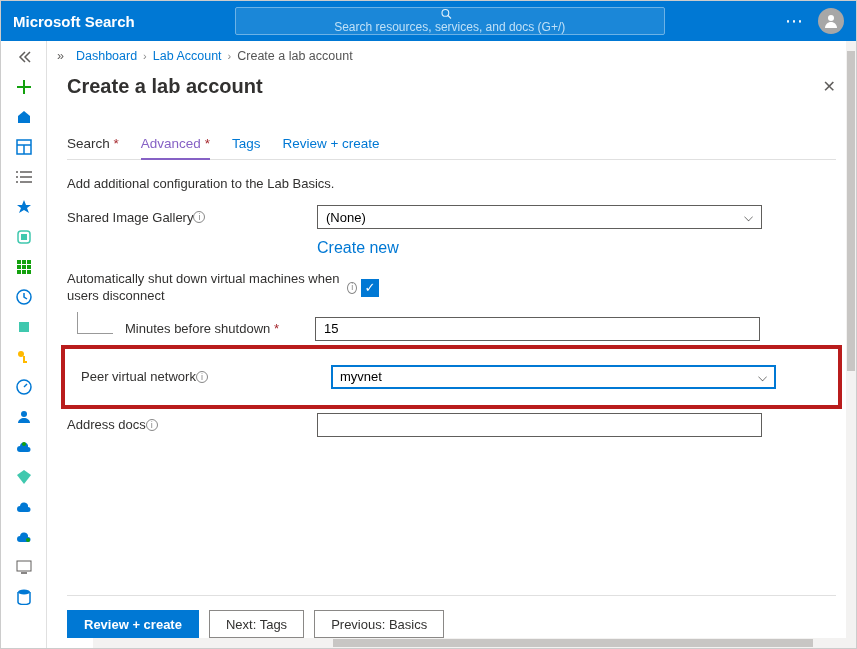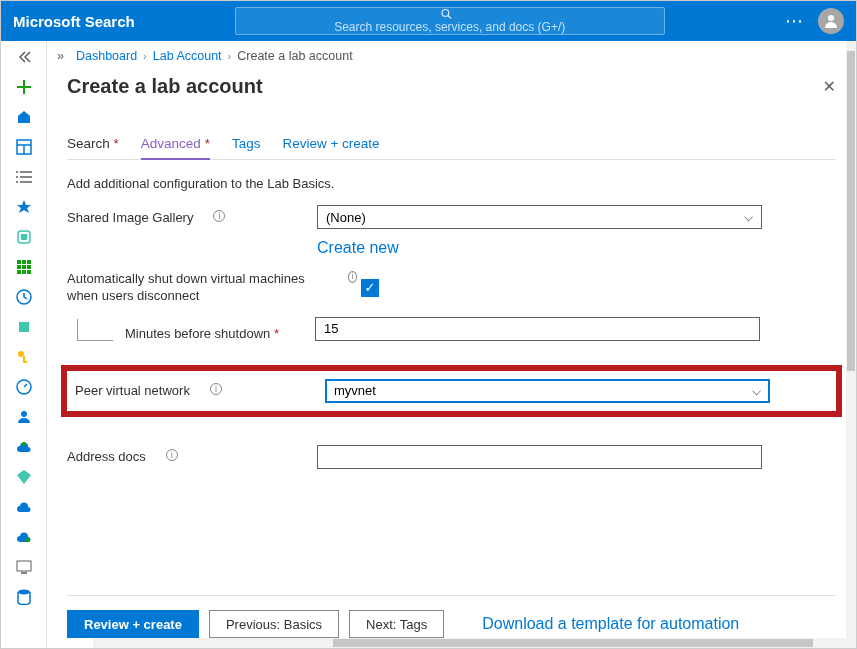--- a/index.html
+++ b/index.html
@@ -42,37 +42,37 @@
 .tabs { display: flex; gap: 22px; border-bottom: 1px solid #e0e0e0; margin-top: 22px; }
 .tab { font-size: 13.5px; padding: 6px 0 8px 0; color: #0078d4; position: relative; }
 .tab.basic { color:#333; }
 .tab.active { color: #8661c5; }
 .tab.active::after { content:""; position:absolute; left:0; right:0; bottom:-1px; height:2px; background:#8661c5; }
 .tab .req { color: #a4262c; }
 
 .descr { font-size: 13px; color: #323130; margin: 16px 0 14px 0; }
 
 .field-row { display: flex; align-items: center; margin-bottom: 10px; }
-.field-label { width: 250px; font-size: 13px; color: #323130; display:flex; align-items:flex-start; gap:20px; }
+.field-label { width: 250px; font-size: 13px; color: #323130; display:flex; align-items:center; gap:0; }
 .info-ic { width:12px; height:12px; border:1px solid #888; border-radius:50%; display:inline-flex; align-items:center; justify-content:center; font-size:9px; color:#888;}
 .select { flex: 0 0 445px; height: 24px; border: 1px solid #605e5c; font-size: 13px; padding: 0 8px; display:flex; align-items:center; justify-content:space-between; background:#fff; }
 .select .chev { font-size:12px; color:#323130; }
 .select.focused { border: 1px solid #0078d4; box-shadow: inset 0 0 0 1px #0078d4; }
 .input { flex: 0 0 445px; height: 24px; border: 1px solid #605e5c; font-size: 13px; padding: 0 8px; }
 .link-small { font-size: 16px; color: #0078d4; }
 .link-row { margin-left: 250px; margin-top: 2px; margin-bottom: 14px; }
 
 .checkbox { width:18px; height:18px; background:#0078d4; display:inline-flex; align-items:center; justify-content:center; color:#fff; font-size:13px; margin-left: 4px;}
 .field-label.twoline { line-height:1.3; width: 290px; }
 
-.sub-row { display:flex; align-items:flex-end; margin: 12px 0 28px 0; }
+.sub-row { display:flex; align-items:center; margin: 12px 0 8px 0; }
 .sub-branch { width:36px; height:22px; border-left:1px solid #999; border-bottom:1px solid #999; margin-left:10px; margin-right:12px; margin-top:-12px;}
 .sub-label { font-size:13px; color:#323130; width:190px; }
 
-.highlight-box { border: 6px solid #b91c1c; padding: 8px; margin: -4px -6px 28px -6px; }
+.highlight-box { border: 4px solid #b91c1c; padding: 16px; margin: -4px -6px 4px -6px; }
 
 
 .footer { position:absolute; bottom:10px; left:20px; right:20px; border-top:1px solid #e0e0e0; padding-top: 14px; display:flex; align-items:center; gap: 10px; }
 .btn { height: 28px; padding: 0 16px; font-size: 13px; border: 1px solid #8a8886; background:#fff; color:#323130; display:inline-flex; align-items:center; }
 .btn.primary { background:#0078d4; border-color:#0078d4; color:#fff; font-weight:600; }
 .footer .link-small { margin-left: 28px; }
 
 .scroll-h { position:absolute; bottom:0; left:46px; right:0; height:10px; background:#f3f2f1; }
 .scroll-h .thumb { position:absolute; left:240px; width:480px; top:1px; height:8px; background:#c8c6c4; }
 .scroll-v { position:absolute; top:40px; bottom:0; right:0; width:10px; background:#f3f2f1; }
@@ -302,23 +302,22 @@
         <div class="field-label">
           <span>Address docs</span>
           <span class="info-ic">i</span>
         </div>
         <input class="input" value="" style="">
       </div>
     </div>
 
     <div class="footer">
       <button class="btn primary">Review + create</button>
+      <button class="btn">Next: Tags</button>
       <button class="btn">Previous: Basics</button>
-      <button class="btn">Next: Tags</button>
-      <span class="link-small">Download a template for automation</span>
     </div>
 
     <div class="scroll-h">
         <div class="thumb"></div>
       </div>
   </div>
 </div>
 <div class="scroll-v">
     <div class="thumb"></div>
   </div>

